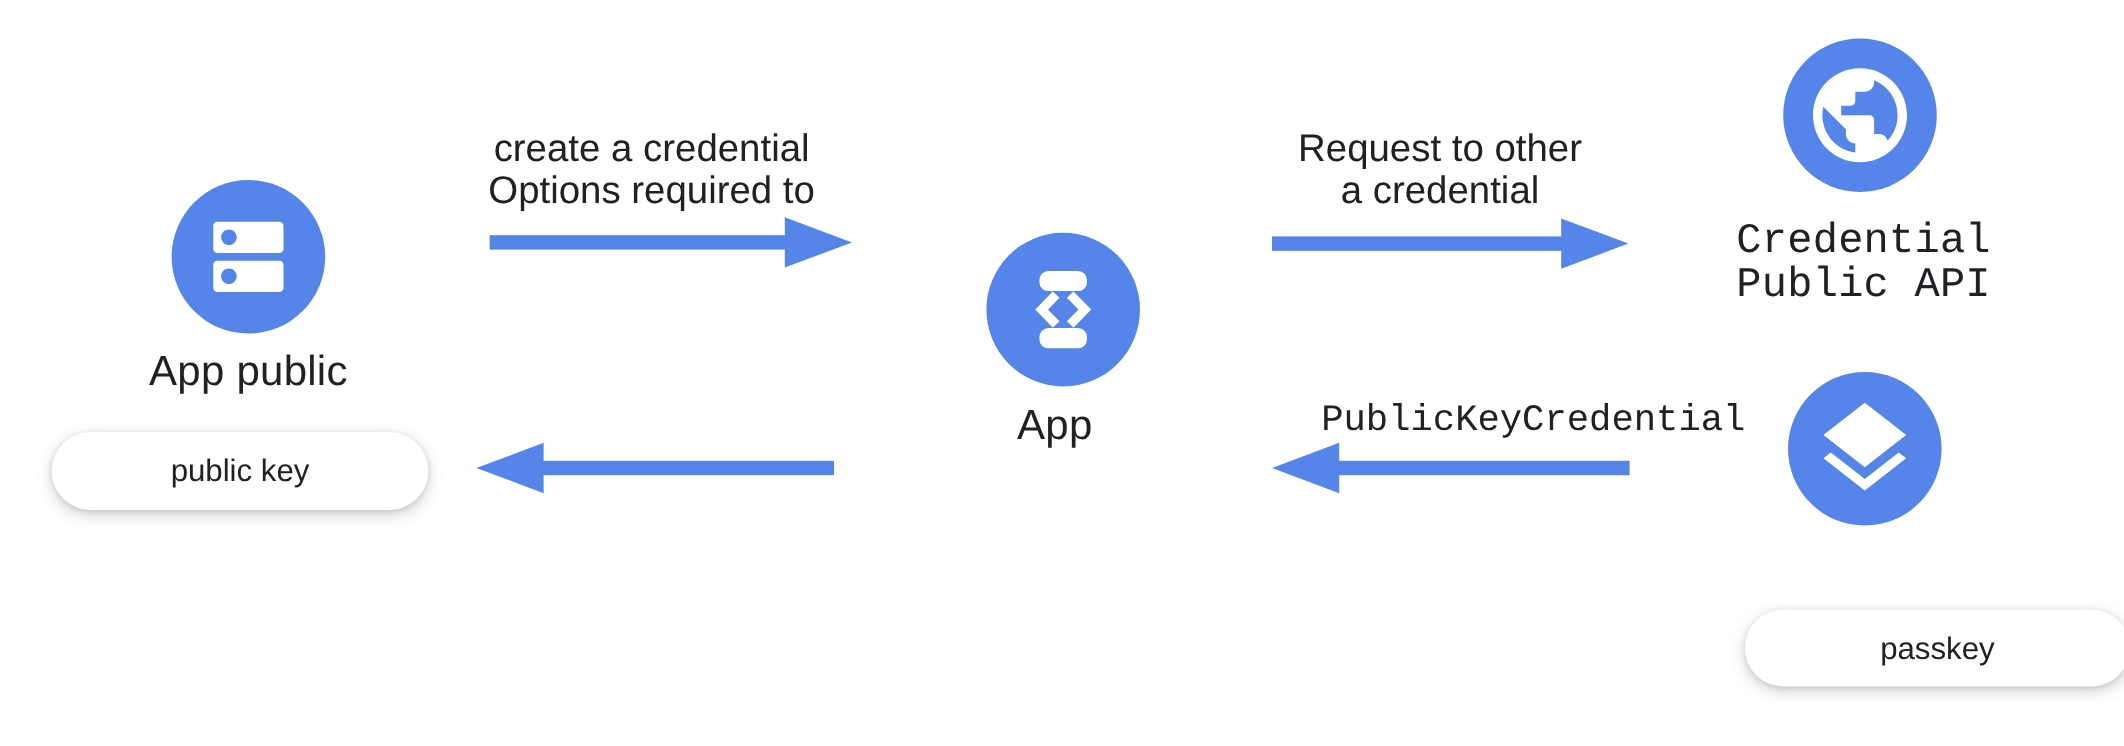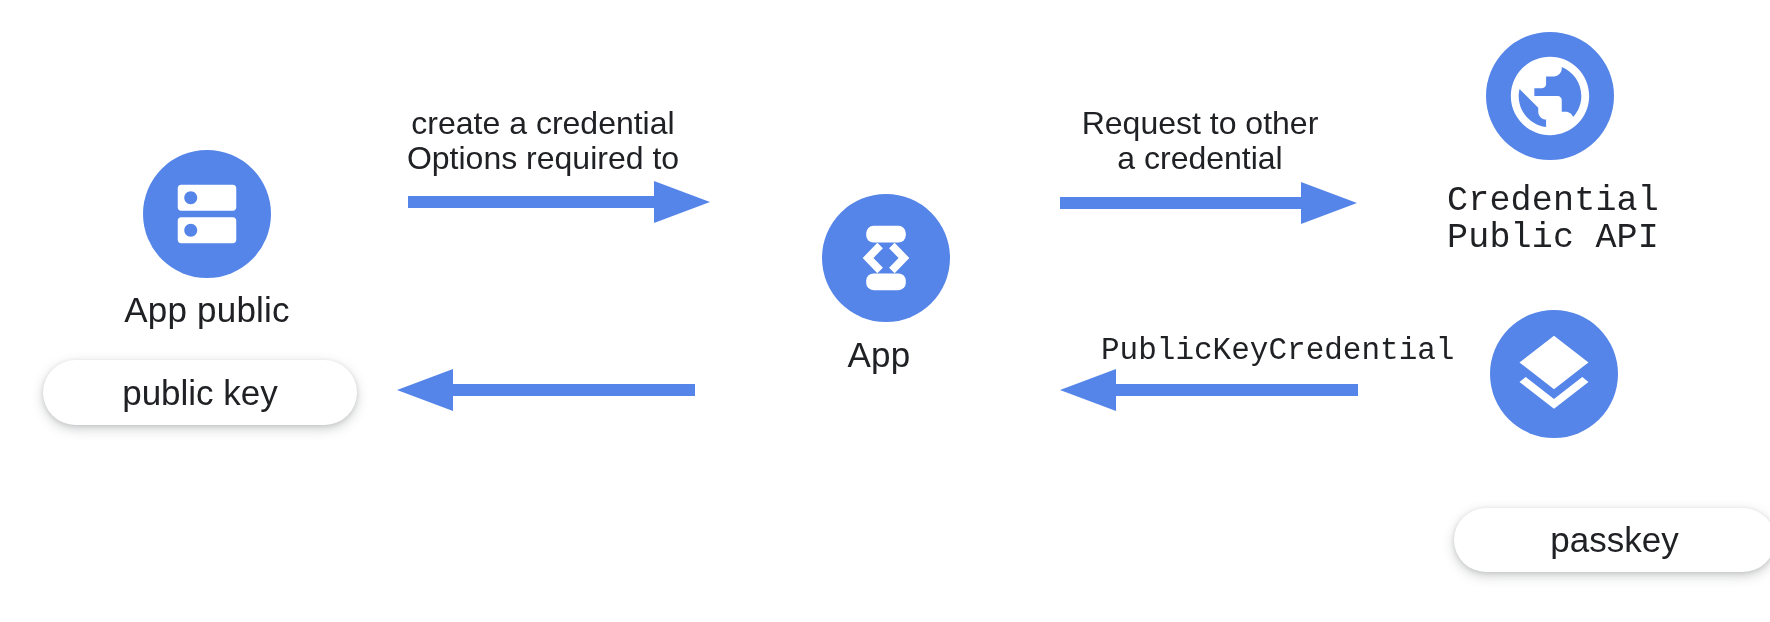--- a/index.html
+++ b/index.html
@@ -28,21 +28,21 @@
   .node-label{
     position:absolute;text-align:center;
     font-size:35px;font-weight:500;line-height:37px;color:var(--text);
     letter-spacing:.2px;
   }
 
   
   .pill{
     position:absolute;background:#ffffff;border-radius:34px;
     display:flex;align-items:center;justify-content:center;
-    font-size:35px;font-weight:500;color:var(--text);
+    font-size:26px;font-weight:500;color:var(--text);
     box-shadow:0 4px 12px rgba(95,99,104,.30), 0 1px 4px rgba(95,99,104,.18);
   }
 
   
   .arrow{position:absolute;height:44px;}
   .arrow .body{
     position:absolute;top:16px;height:12px;background:var(--accent);
   }
   .arrow.right .body{left:0;right:52px;}
   .arrow.left  .body{left:52px;right:0;}

